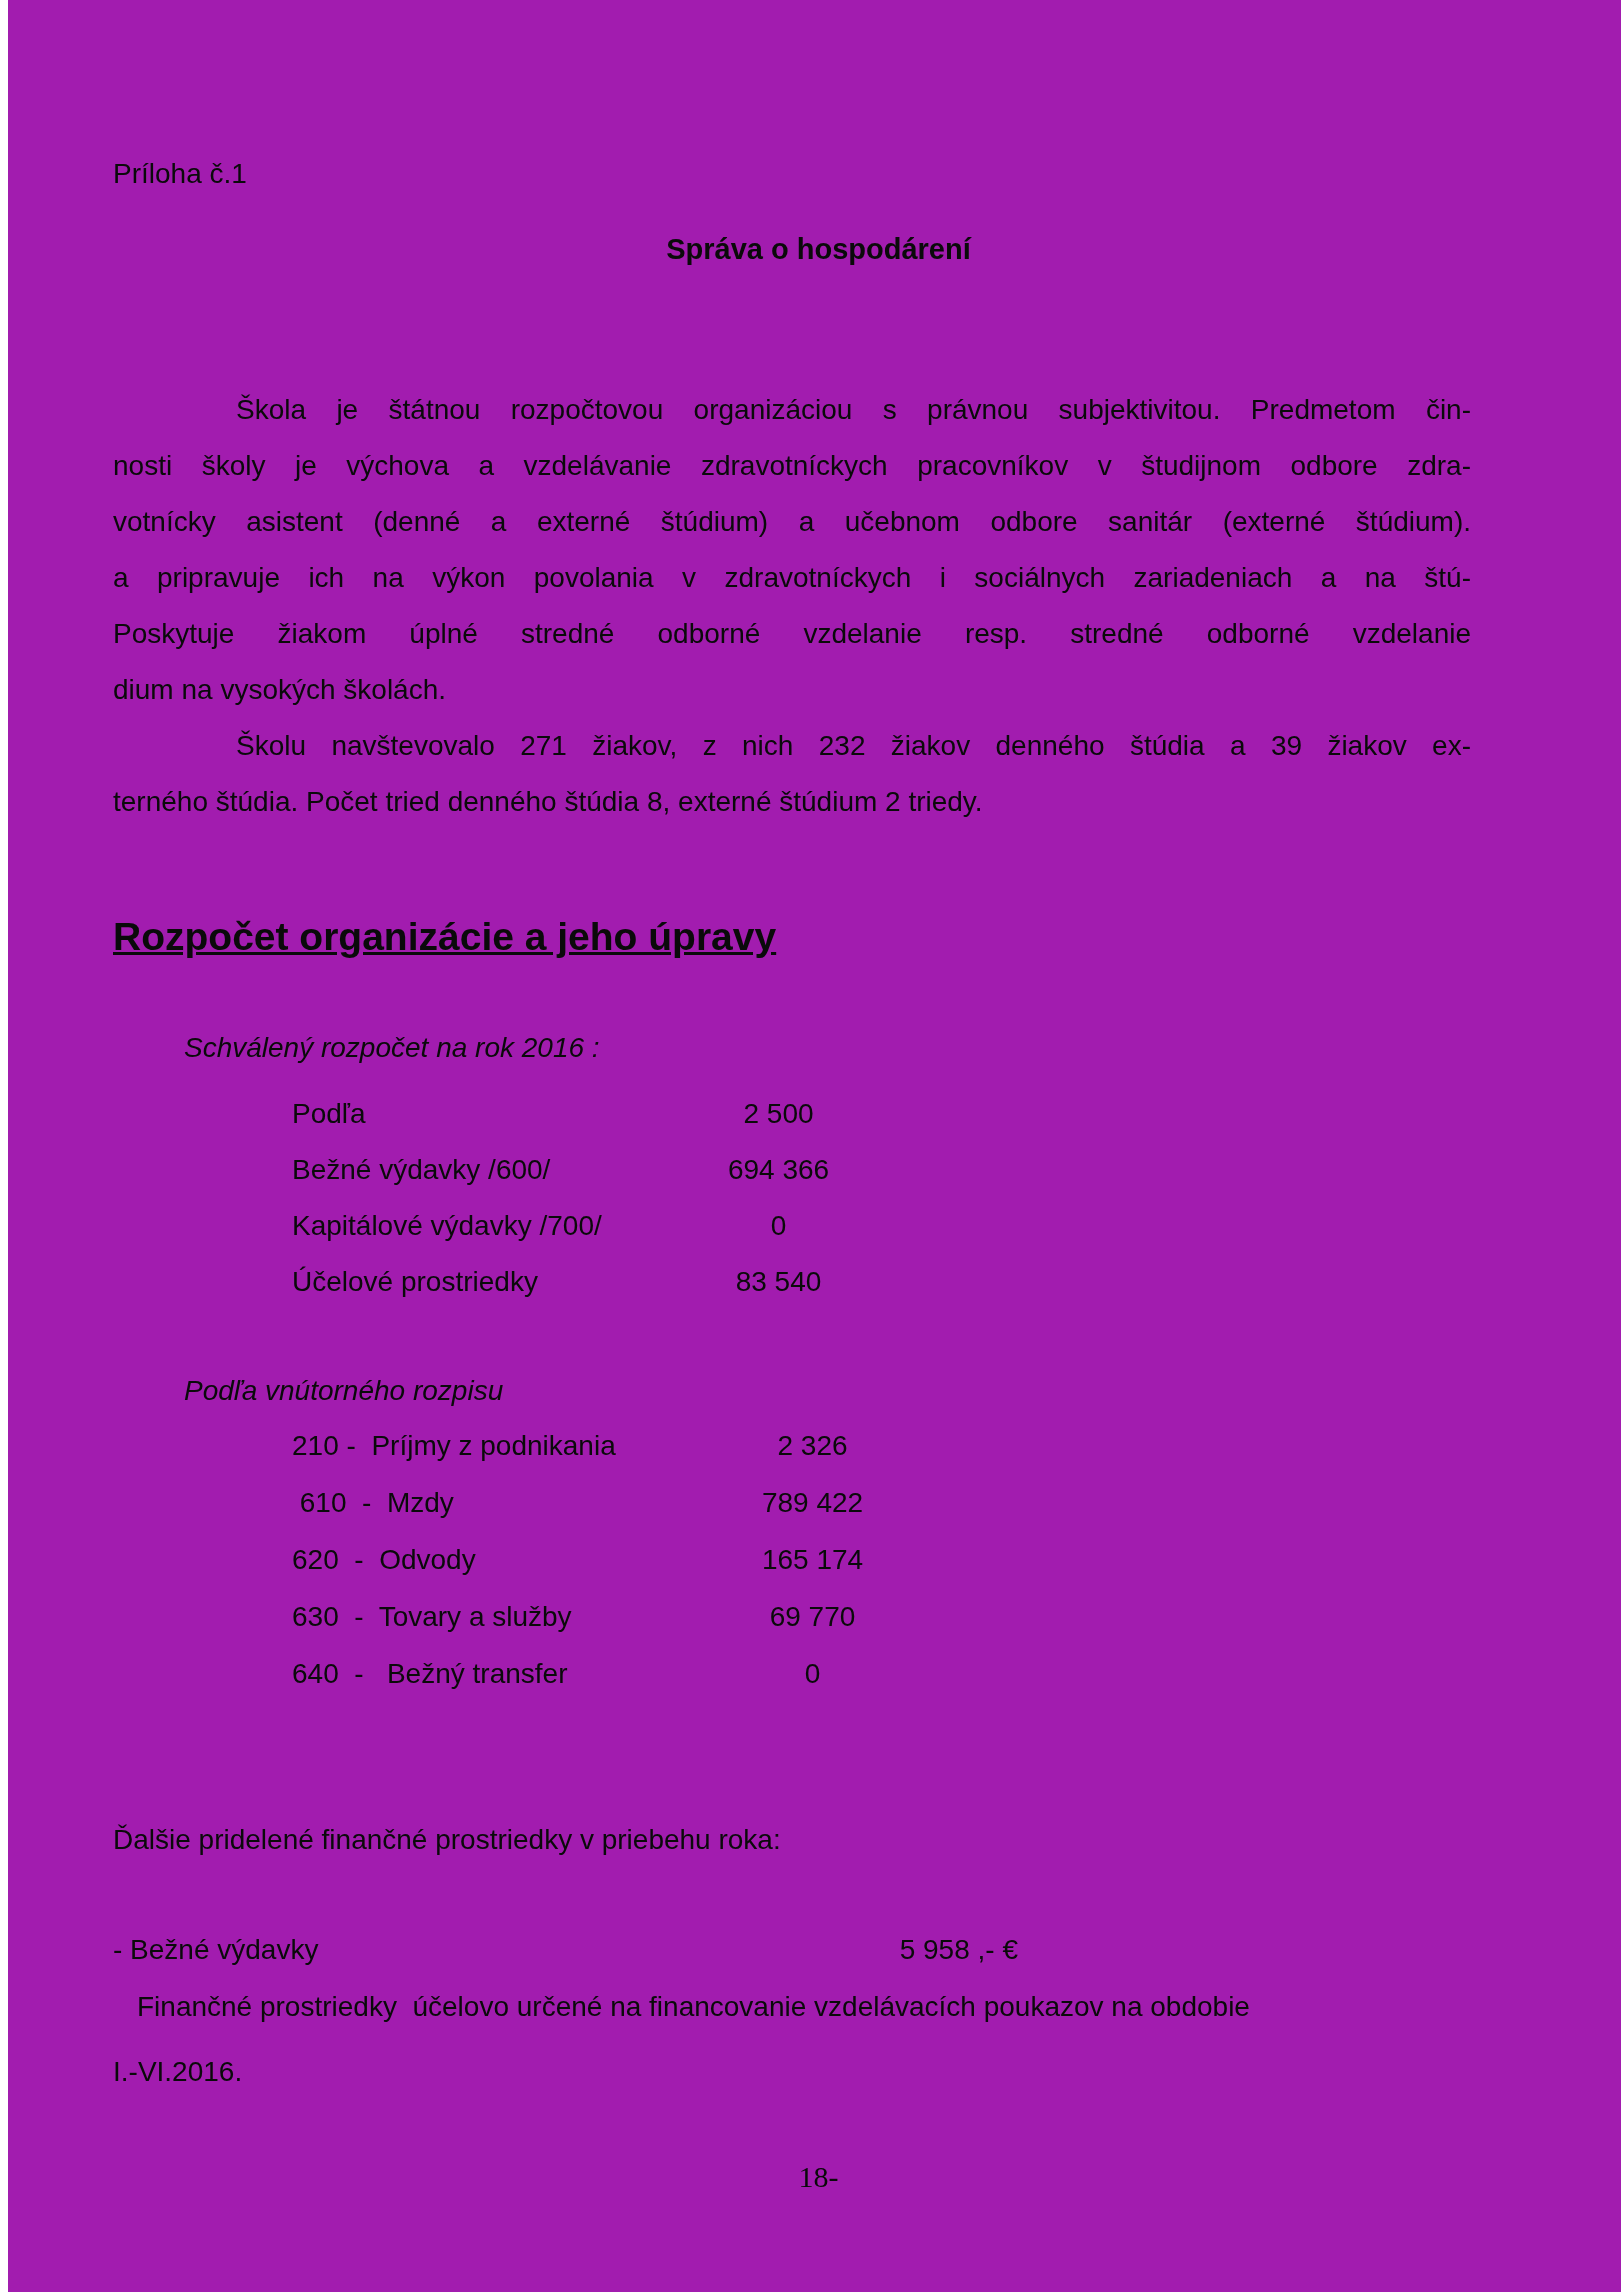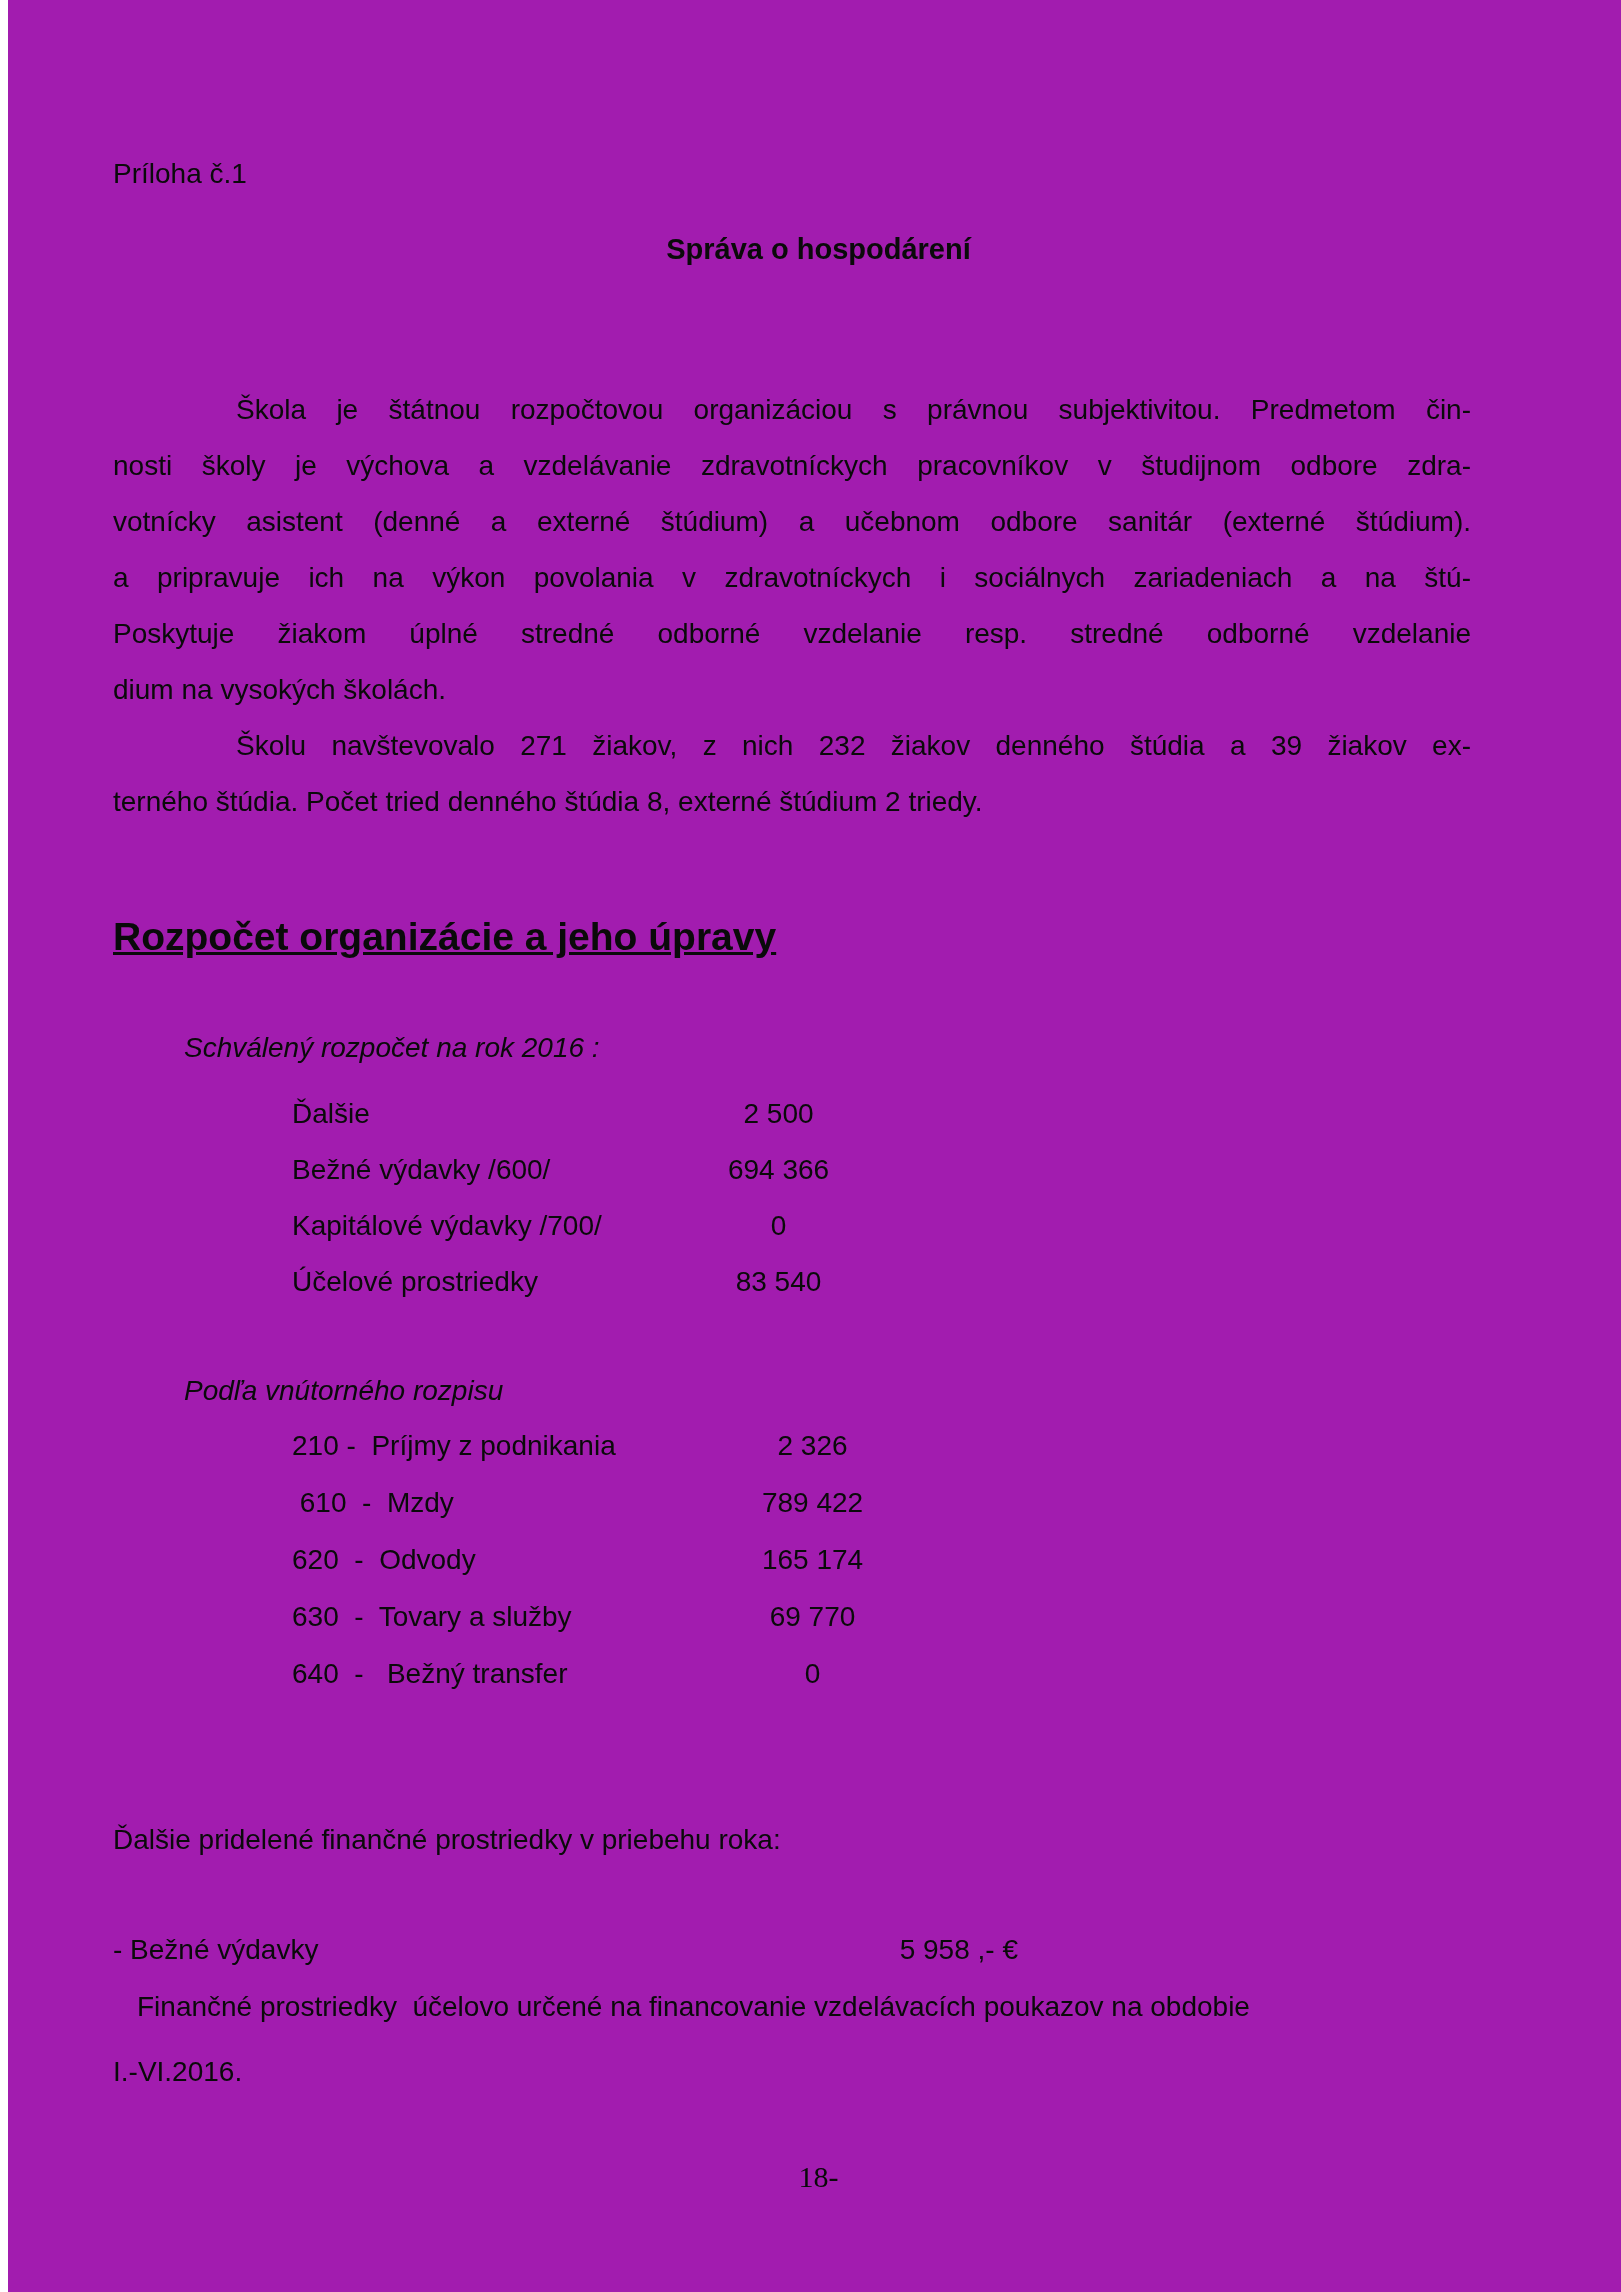--- a/index.html
+++ b/index.html
@@ -79,21 +79,21 @@
       <div class="line stretch indent">Školu navštevovalo 271 žiakov, z nich 232 žiakov denného štúdia a 39 žiakov ex-</div>
       <div class="line">terného štúdia. Počet tried denného štúdia 8, externé štúdium 2 triedy.</div>
     </div>
 
   <div class="content plain-line abs section-heading">Rozpočet organizácie a jeho úpravy</div>
 
   <div class="content plain-line abs caption caption-approved">Schválený rozpočet na rok 2016 :</div>
 
   <div class="content abs btable btable-approved">
       <div class="trow">
-        <span class="tlabel">Ďalšie</span>
+        <span class="tlabel">Podľa</span>
         <span class="tvalue">2 500</span>
       </div>
       <div class="trow">
         <span class="tlabel">Bežné výdavky /600/</span>
         <span class="tvalue">694 366</span>
       </div>
       <div class="trow">
         <span class="tlabel">Kapitálové výdavky /700/</span>
         <span class="tvalue">0</span>
       </div>

